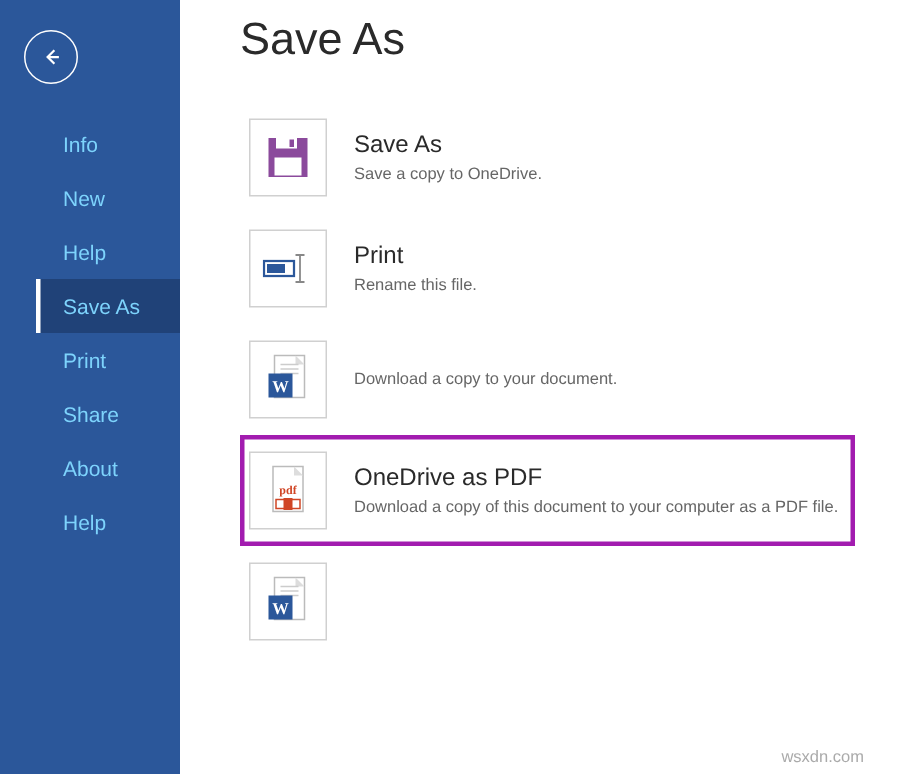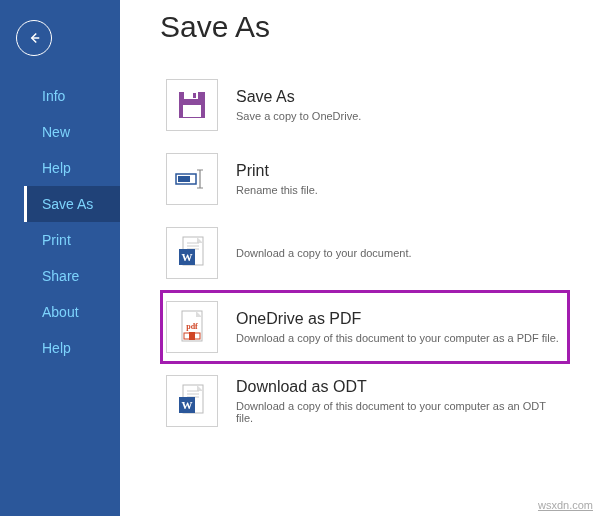--- a/index.html
+++ b/index.html
@@ -78,24 +78,23 @@
       color: #2a2a2a;
       margin-bottom: 4px;
     }
     .option-text .opt-desc {
       font-size: 11px;
       color: #666;
     }
     .watermark {
       position: absolute;
       bottom: 5px;
-      right: 7px;
+      right: 24px;
       font-size: 11px;
       color: #aaa;
-      text-decoration: underline;
     }
   </style>
 </head>
 <body>
 
 <div class="sidebar">
   <div class="back-btn">
     <svg width="18" height="18" viewBox="0 0 24 24" fill="none" stroke="#fff" stroke-width="2">
       <path d="M15 6l-6 6 6 6"></path>
       <path d="M9 12h10"></path>
@@ -181,20 +180,16 @@
       <svg width="30" height="36" viewBox="0 0 30 36">
         <rect x="6" y="2" width="20" height="28" fill="#fff" stroke="#bbb"></rect>
         <path d="M20 2 l6 6 h-6 z" fill="#ddd"></path>
         <line x1="10" y1="8" x2="22" y2="8" stroke="#ccc"></line>
         <line x1="10" y1="11" x2="22" y2="11" stroke="#ccc"></line>
         <line x1="10" y1="14" x2="22" y2="14" stroke="#ccc"></line>
         <rect x="2" y="14" width="16" height="16" fill="#2b579a"></rect>
         <text x="10" y="26" font-size="11" font-weight="bold" fill="#fff" text-anchor="middle" font-family="Segoe UI">W</text>
       </svg>
     </div>
-    <div class="option-text">
-      <div class="opt-title">Download as ODT</div>
-      <div class="opt-desc">Download a copy of this document to your computer as an ODT file.</div>
-    </div>
   </div>
 </div>
 
 <div class="watermark">wsxdn.com</div>
 
 </body></html>

